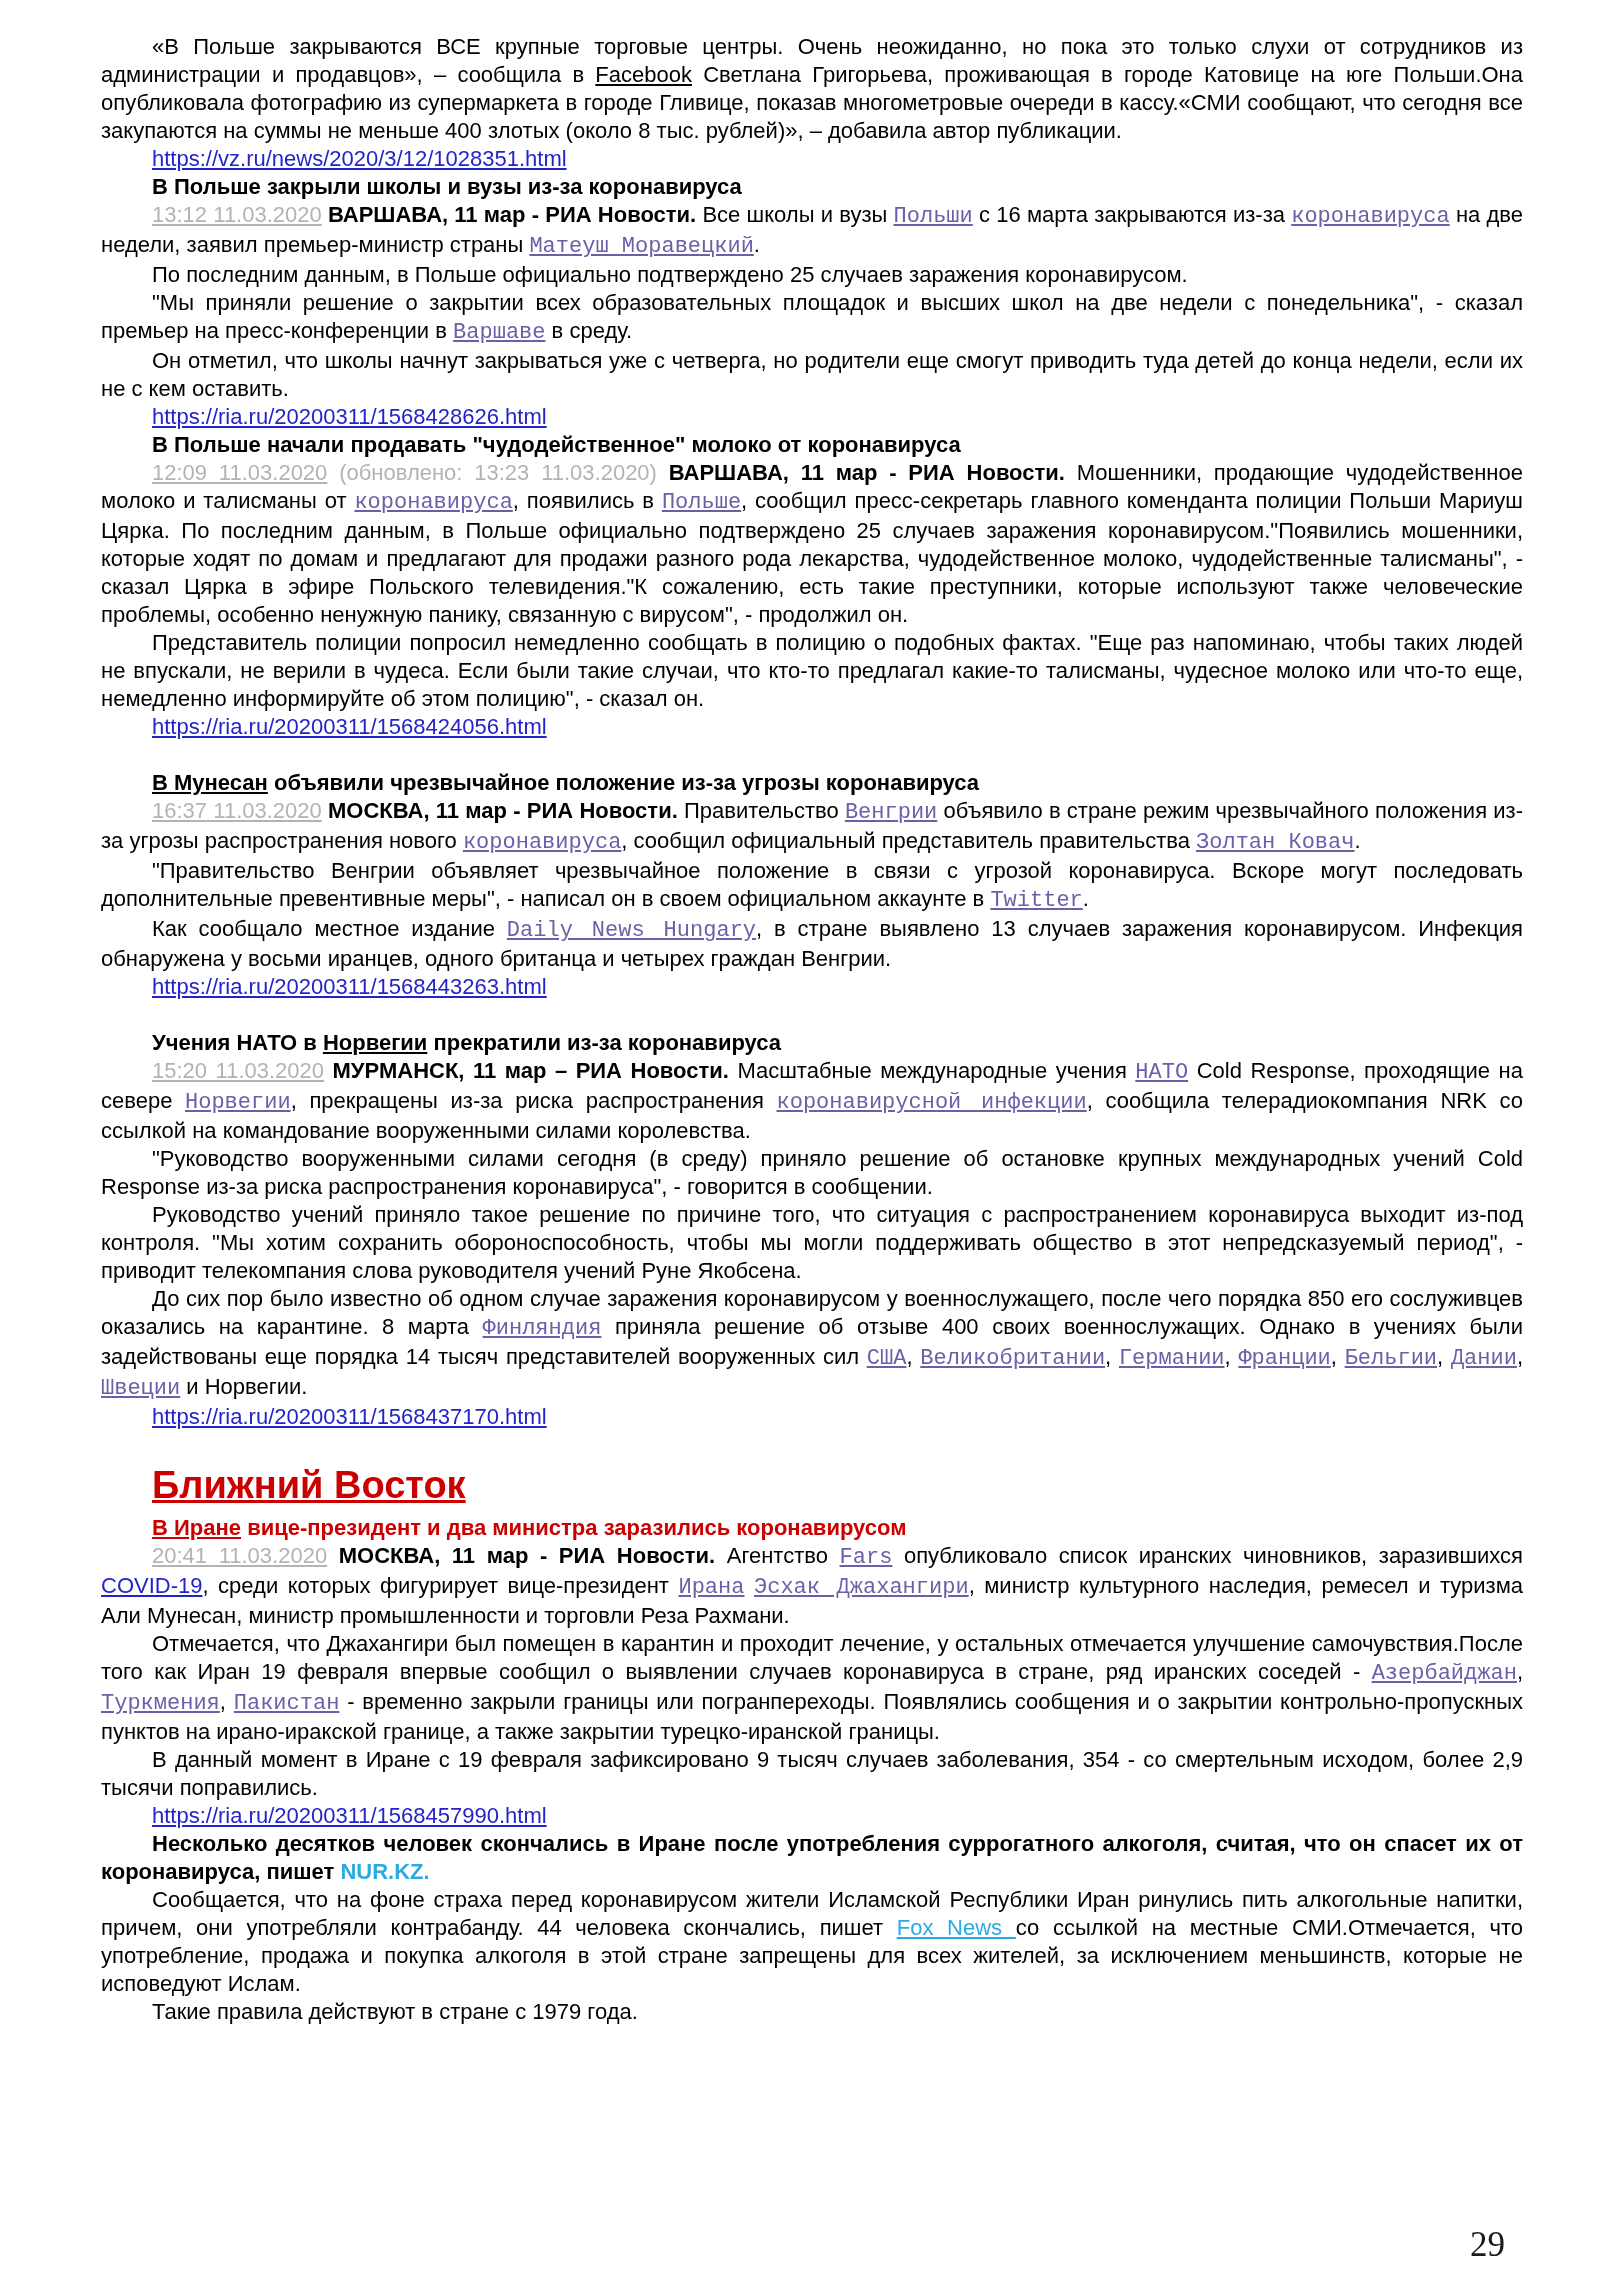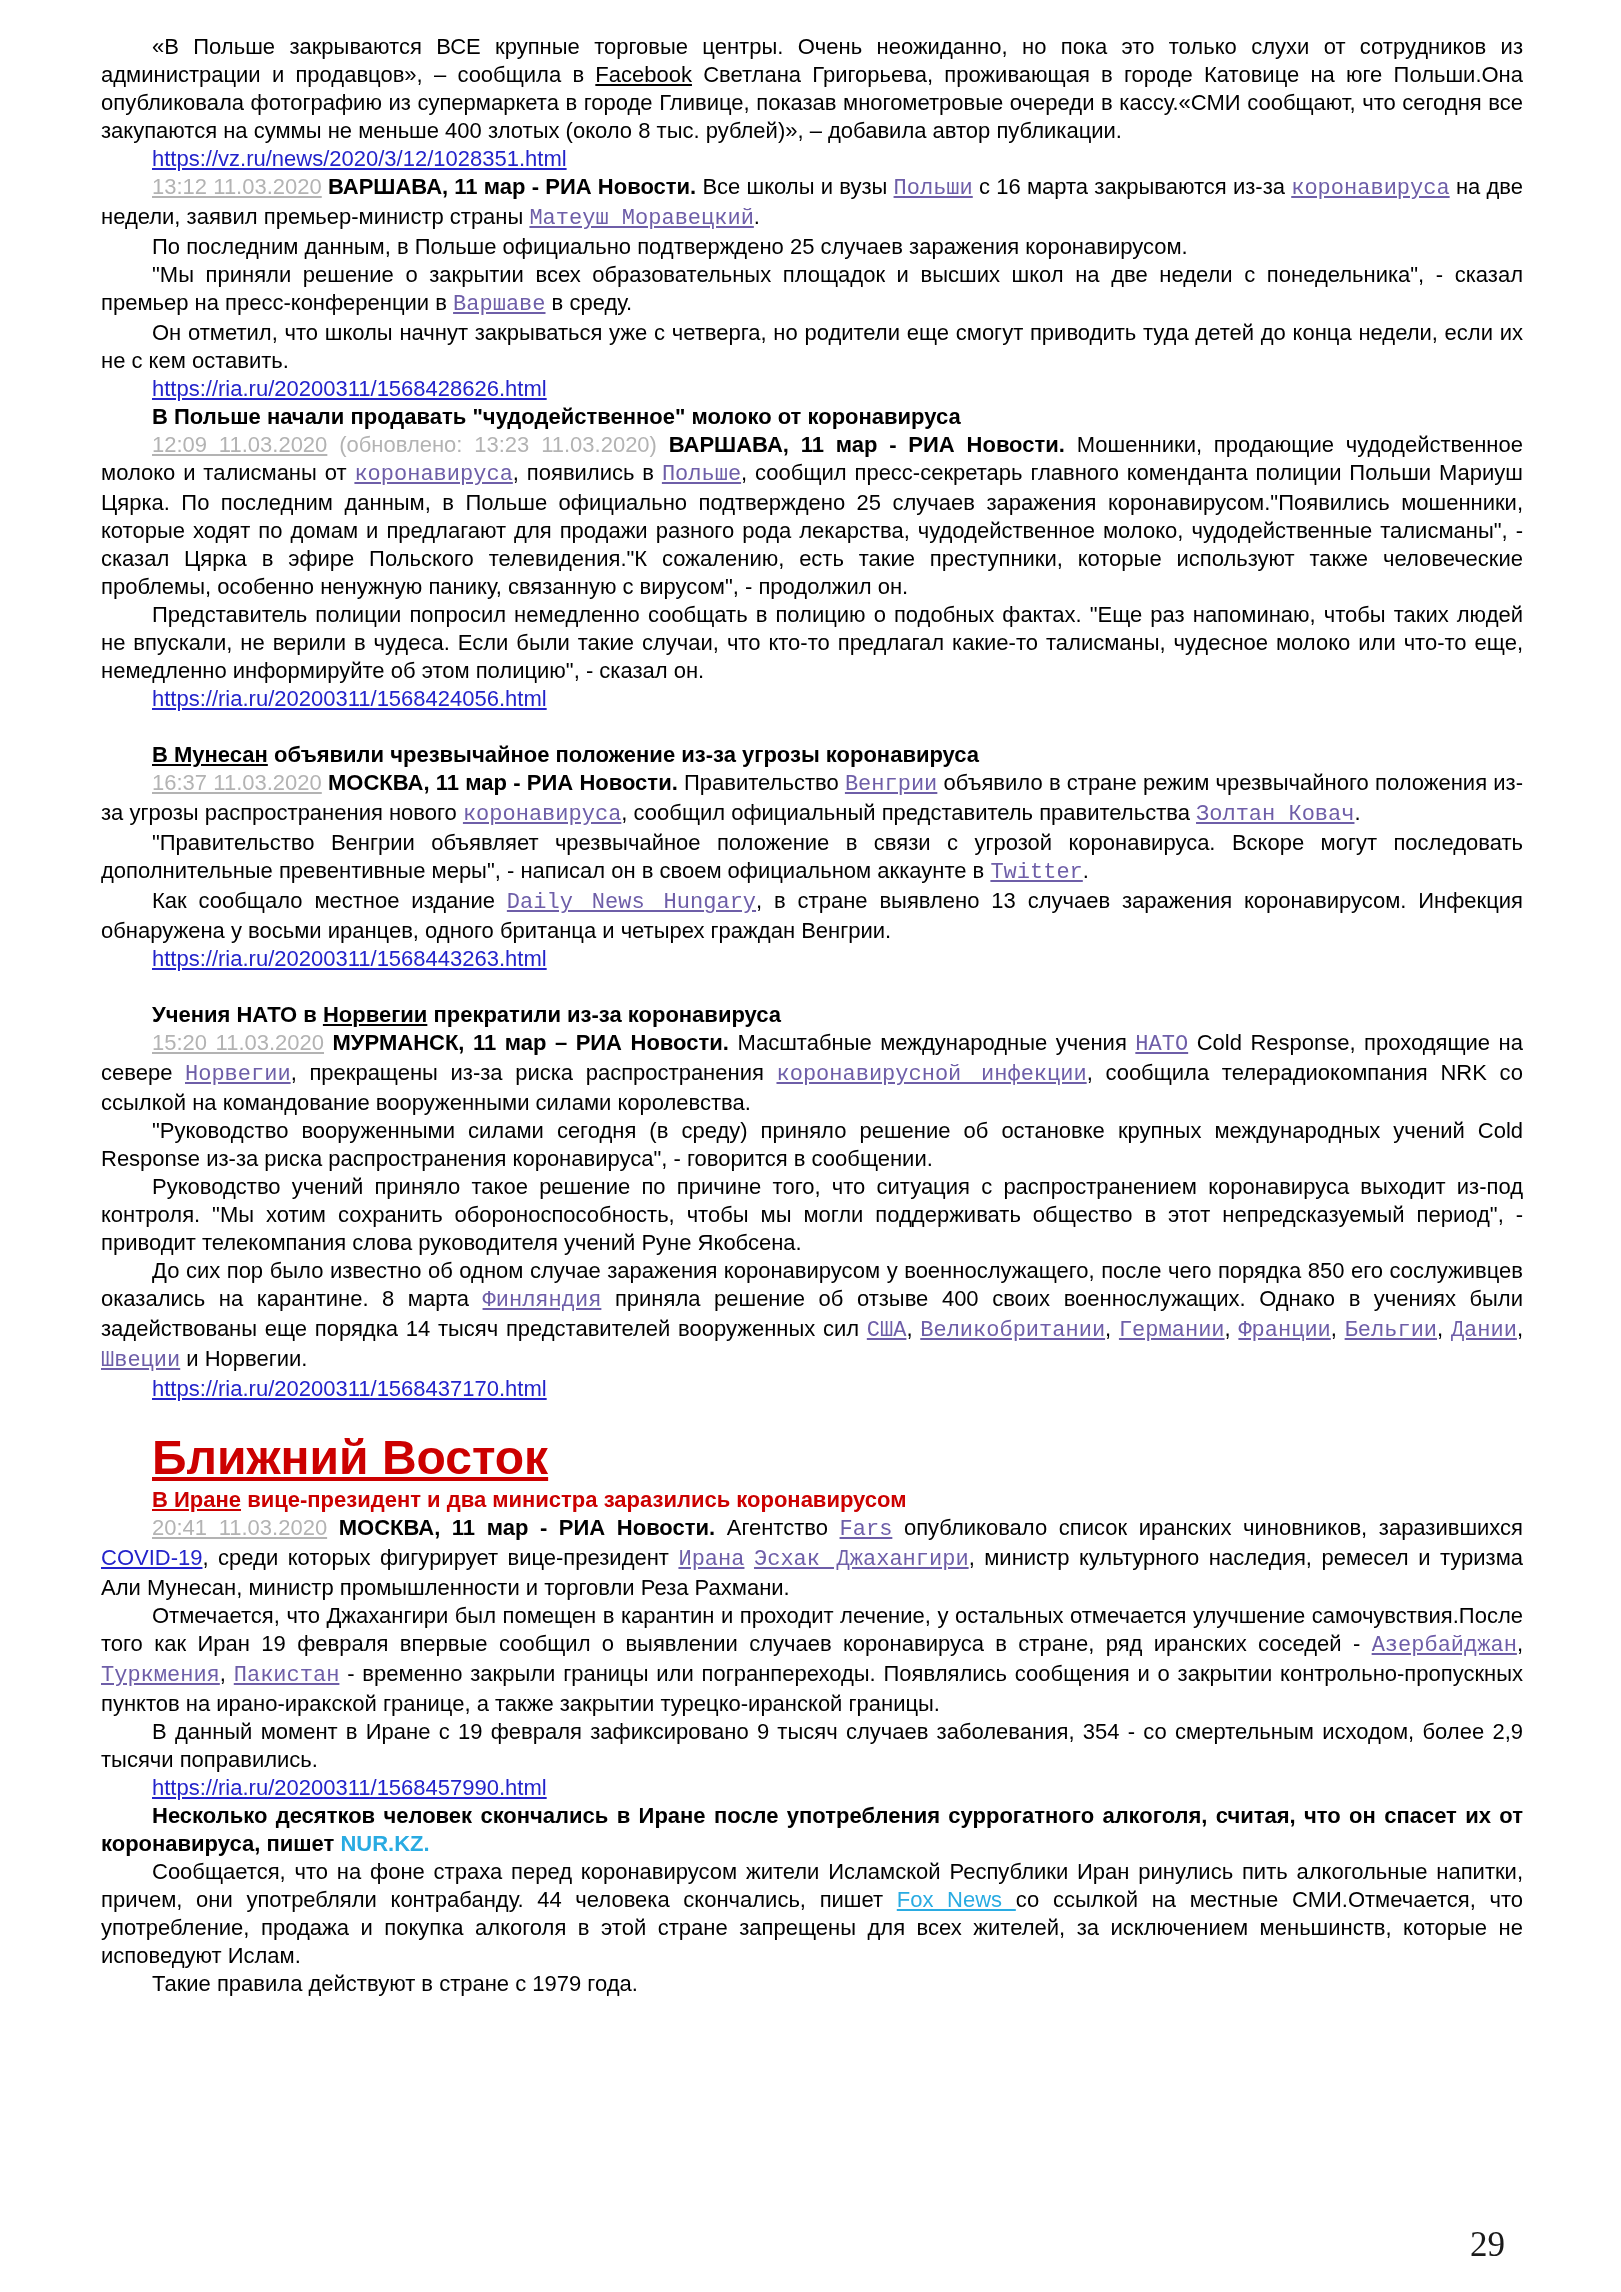--- a/index.html
+++ b/index.html
@@ -5,21 +5,21 @@
   html,body{margin:0;padding:0;}
   body{
     width:1621px;height:2293px;background:#ffffff;position:relative;overflow:hidden;
     font-family:"Liberation Sans","DejaVu Sans",sans-serif;color:#000;
   }
   .doc{
     position:absolute;left:101px;top:33px;width:1422px;
     font-size:22px;line-height:28px;
   }
   .para{text-align:justify;text-indent:51px;}
-  .para.section{font-size:48px;line-height:53px;margin:0 0 2px 0;}
+  .para.section{font-size:38px;line-height:53px;margin:0 0 2px 0;}
   .para.spacer{white-space:pre;}
   a{cursor:pointer;}
   .s-plain{color:#000;}
   .s-b{font-weight:bold;color:#000;}
   .s-u{color:#000;text-decoration:underline;}
   .s-bu{font-weight:bold;color:#000;text-decoration:underline;}
   .s-url{color:var(--blue,#2323cb);text-decoration:underline;}
   .s-v{color:var(--purple,#6e5ea8);text-decoration:underline;font-family:Liberation Mono, monospace;}
   .s-ts{color:var(--gray,#b3b3b3);text-decoration:underline;}
   .s-gray{color:var(--gray,#b3b3b3);}
@@ -32,20 +32,21 @@
     font-family:"Liberation Serif","DejaVu Serif",serif;font-size:35px;color:#1a1a1a;
   }
 </style>
 </head>
 <body>
 
 <div class="page">
   <div class="doc">
       <div class="para body"><span class="s-plain">«В Польше закрываются ВСЕ крупные торговые центры. Очень неожиданно, но пока это только слухи от сотрудников из администрации и продавцов», – сообщила в </span><span class="s-u">Facebook</span><span class="s-plain"> Светлана Григорьева, проживающая в городе Катовице на юге Польши.Она опубликовала фотографию из супермаркета в городе Гливице, показав многометровые очереди в кассу.«СМИ сообщают, что сегодня все закупаются на суммы не меньше 400 злотых (около 8 тыс. рублей)», – добавила автор публикации.</span></div>
       <div class="para link"><a class="s-url">https://vz.ru/news/2020/3/12/1028351.html</a></div>
+      <div class="para heading"><span class="s-b">В Польше закрыли школы и вузы из-за коронавируса</span></div>
       <div class="para body"><a class="s-ts">13:12 11.03.2020</a><span class="s-plain"> </span><span class="s-b">ВАРШАВА, 11 мар - РИА Новости.</span><span class="s-plain"> Все школы и вузы </span><a class="s-v">Польши</a><span class="s-plain"> с 16 марта закрываются из-за </span><a class="s-v">коронавируса</a><span class="s-plain"> на две недели, заявил премьер-министр страны </span><a class="s-v">Матеуш Моравецкий</a><span class="s-plain">.</span></div>
       <div class="para body"><span class="s-plain">По последним данным, в Польше официально подтверждено 25 случаев заражения коронавирусом.</span></div>
       <div class="para body"><span class="s-plain">"Мы приняли решение о закрытии всех образовательных площадок и высших школ на две недели с понедельника", - сказал премьер на пресс-конференции в </span><a class="s-v">Варшаве</a><span class="s-plain"> в среду.</span></div>
       <div class="para body"><span class="s-plain">Он отметил, что школы начнут закрываться уже с четверга, но родители еще смогут приводить туда детей до конца недели, если их не с кем оставить.</span></div>
       <div class="para link"><a class="s-url">https://ria.ru/20200311/1568428626.html</a></div>
       <div class="para heading"><span class="s-b">В Польше начали продавать "чудодейственное" молоко от коронавируса</span></div>
       <div class="para body"><a class="s-ts">12:09 11.03.2020</a><span class="s-plain"> </span><span class="s-gray">(обновлено: 13:23 11.03.2020)</span><span class="s-plain"> </span><span class="s-b">ВАРШАВА, 11 мар - РИА Новости.</span><span class="s-plain"> Мошенники, продающие чудодейственное молоко и талисманы от </span><a class="s-v">коронавируса</a><span class="s-plain">, появились в </span><a class="s-v">Польше</a><span class="s-plain">, сообщил пресс-секретарь главного коменданта полиции Польши Мариуш Цярка. По последним данным, в Польше официально подтверждено 25 случаев заражения коронавирусом."Появились мошенники, которые ходят по домам и предлагают для продажи разного рода лекарства, чудодейственное молоко, чудодейственные талисманы", - сказал Цярка в эфире Польского телевидения."К сожалению, есть такие преступники, которые используют также человеческие проблемы, особенно ненужную панику, связанную с вирусом", - продолжил он.</span></div>
       <div class="para body"><span class="s-plain">Представитель полиции попросил немедленно сообщать в полицию о подобных фактах. "Еще раз напоминаю, чтобы таких людей не впускали, не верили в чудеса. Если были такие случаи, что кто-то предлагал какие-то талисманы, чудесное молоко или что-то еще, немедленно информируйте об этом полицию", - сказал он.</span></div>
       <div class="para link"><a class="s-url">https://ria.ru/20200311/1568424056.html</a></div>
       <div class="para spacer">&nbsp;</div>

